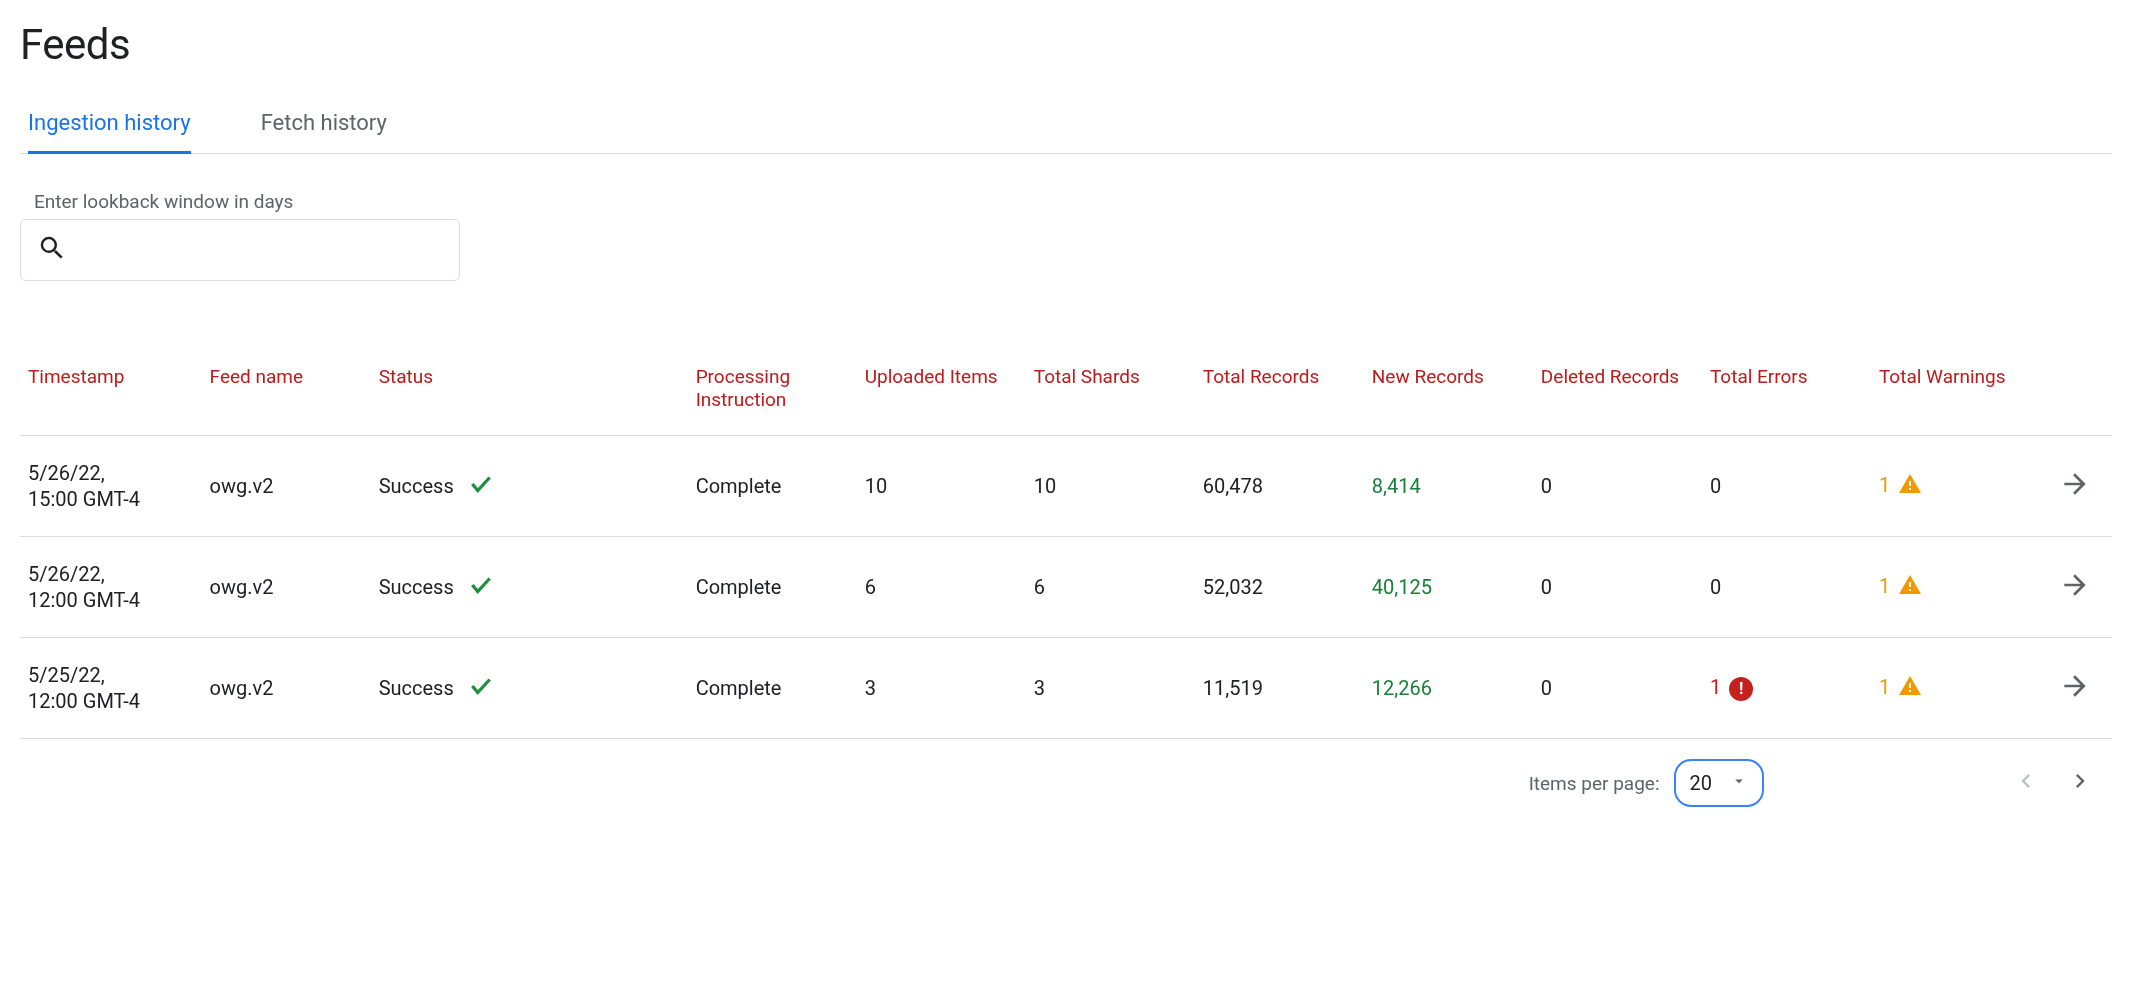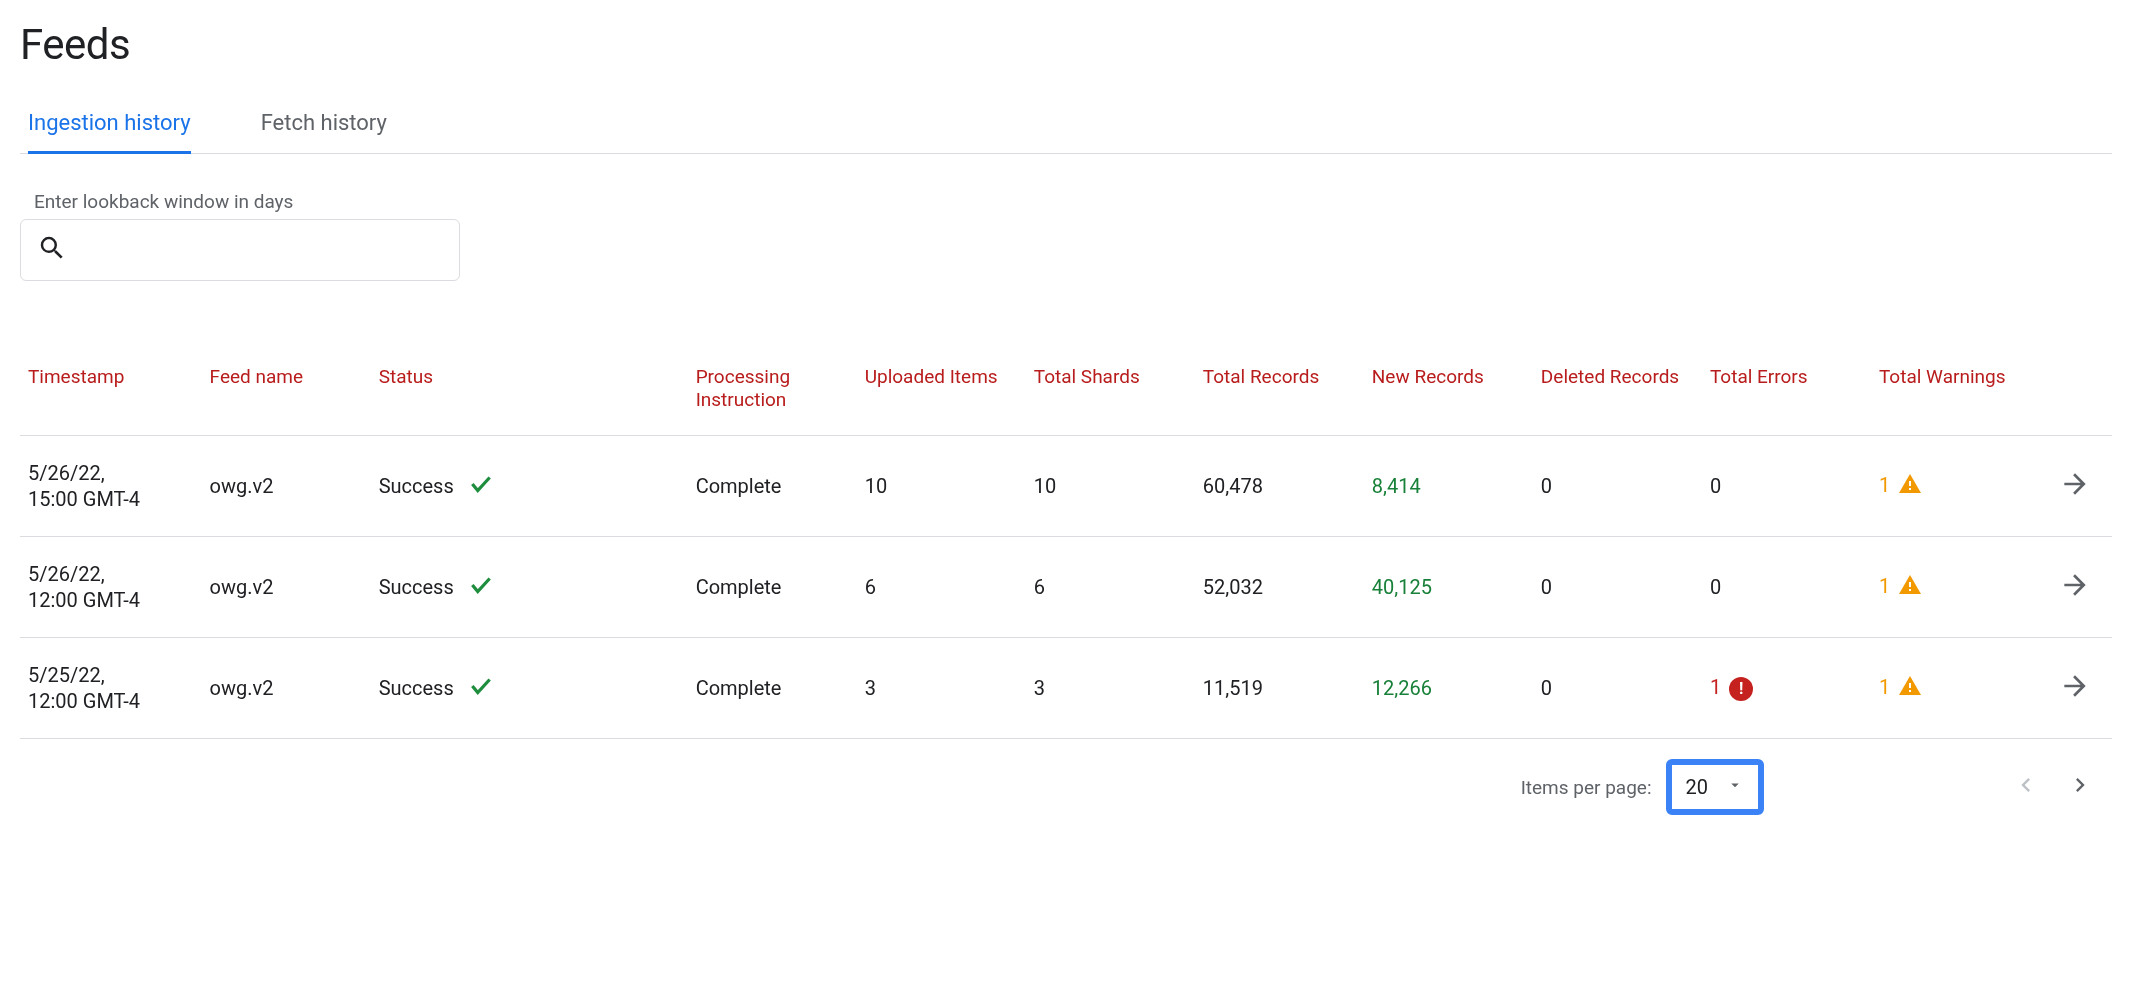--- a/index.html
+++ b/index.html
@@ -112,21 +112,21 @@
 .pagination {
   display: flex;
   align-items: center;
   justify-content: flex-end;
   gap: 10px;
   padding: 20px 10px 0 0;
 }
 .items-label { font-size: 19px; color: #5f6368; margin-right: 4px; }
 .page-select {
   display: flex; align-items: center; gap: 18px;
-  border: 6px solid #3b82f6; border-radius: 6px;
+  border: 2px solid #3b82f6; border-radius: 17px;
   padding: 10px 14px; font-size: 20px; color: #202124;
   cursor: pointer;
 }
 .dropdown-arrow svg { width: 18px; height: 18px; fill: #5f6368; }
 .page-nav { cursor: pointer; padding: 8px; }
 .page-nav svg { width: 28px; height: 28px; fill: #5f6368; }
 .page-nav.disabled svg { fill: #bdc1c6; }
 .spacer { width: 220px; }
 </style>
 </head>

